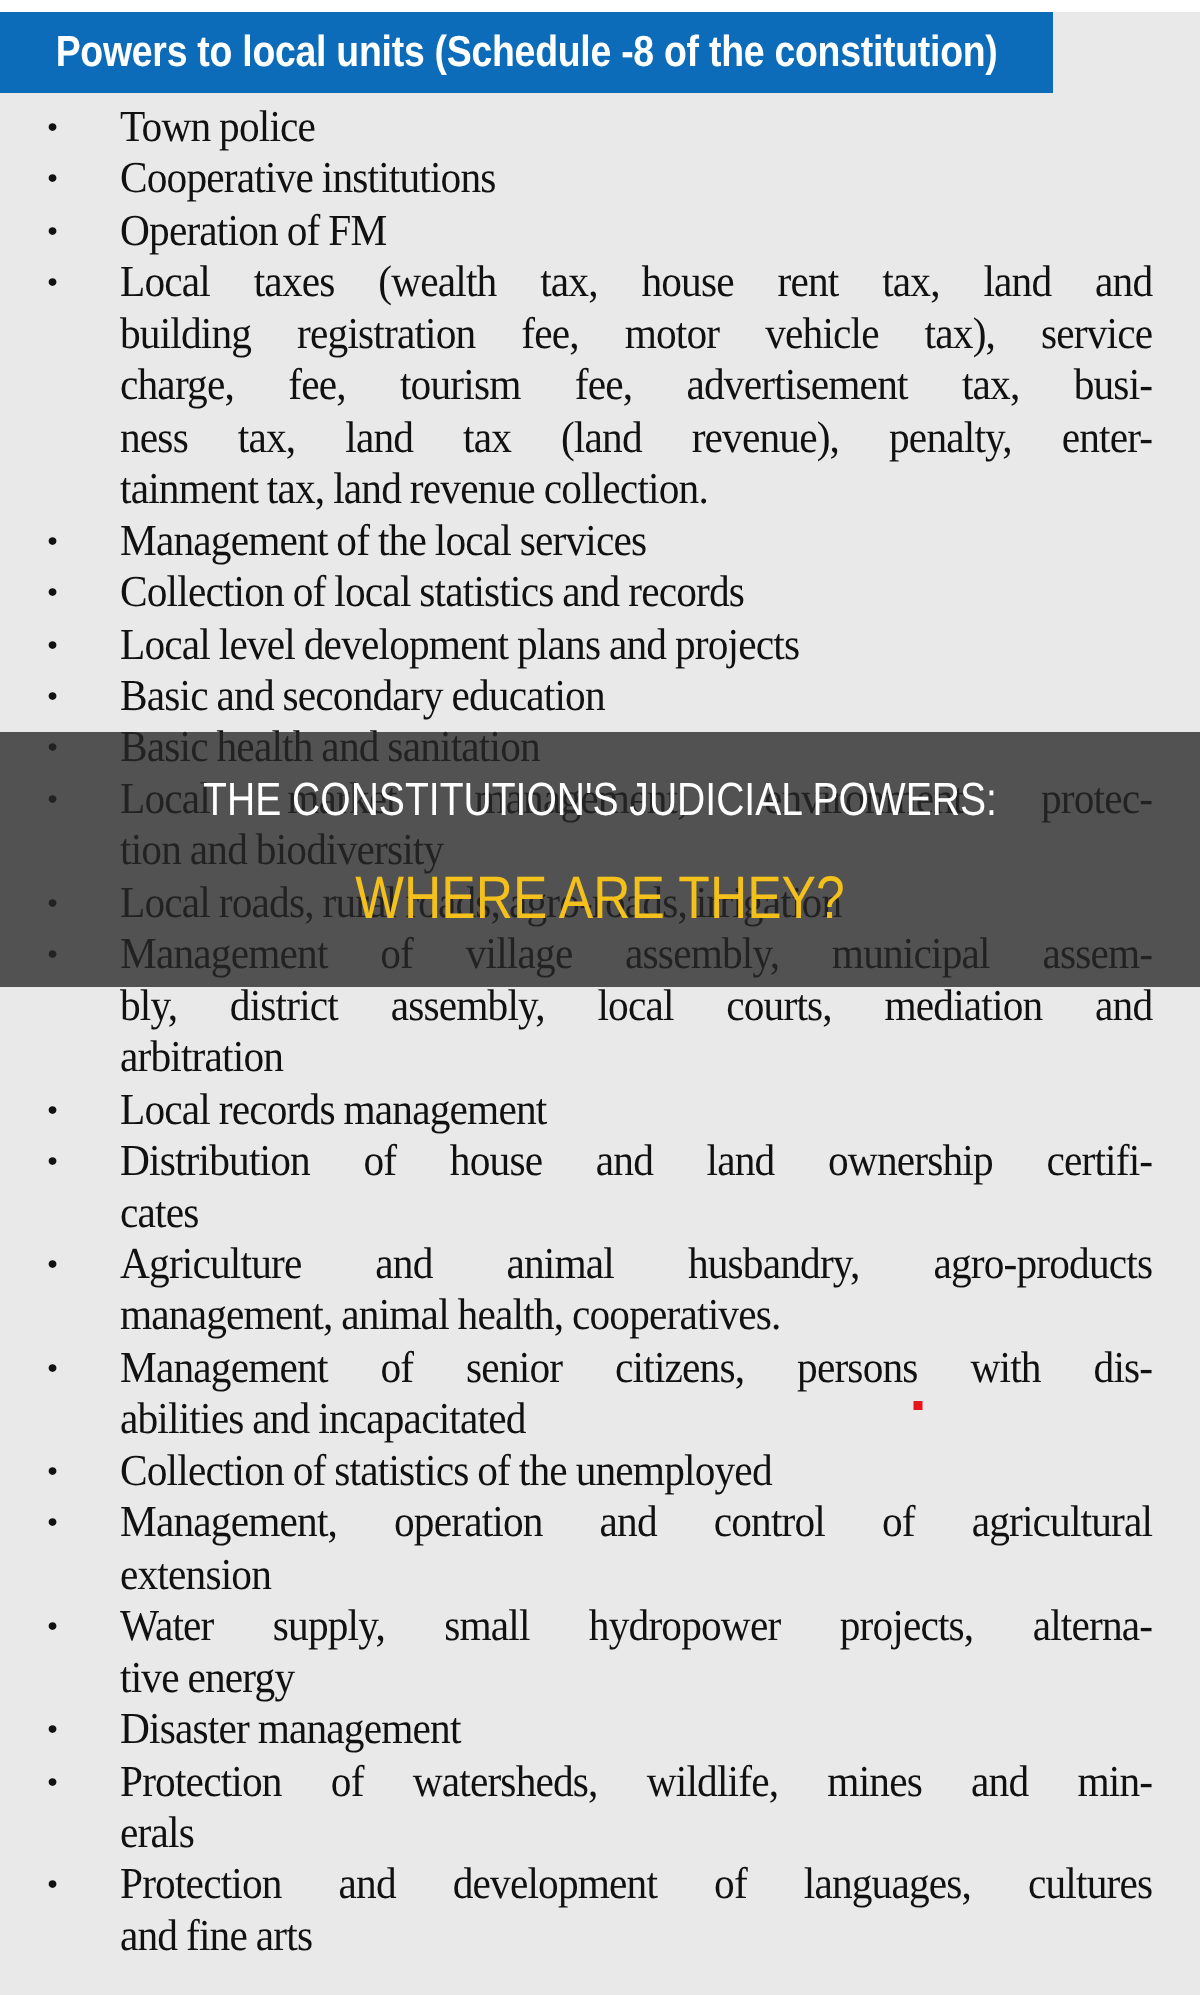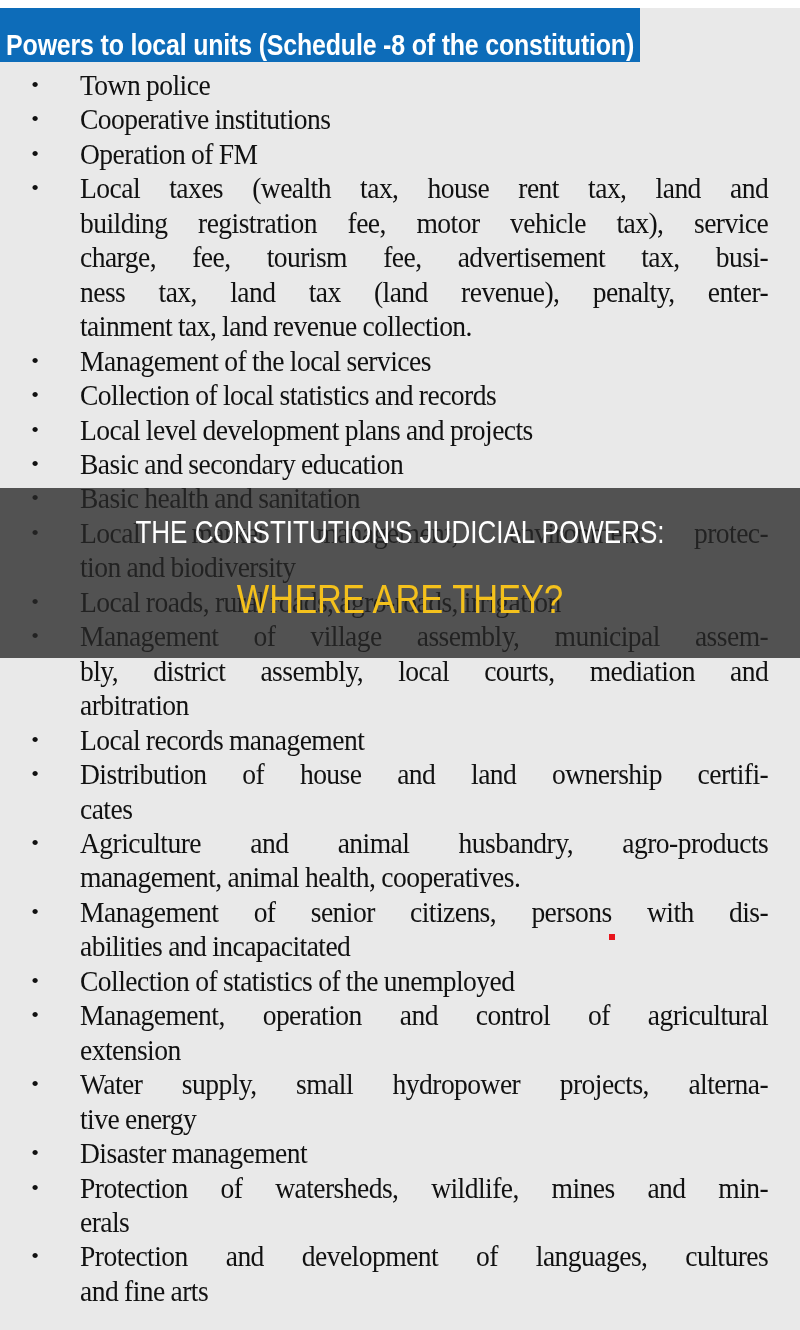--- a/index.html
+++ b/index.html
@@ -16,24 +16,24 @@
     }
     .top-strip {
       position: absolute;
       left: 0; top: 0;
       width: 800px; height: 8px;
       background: #ffffff;
     }
     .header-bar {
       position: absolute;
       left: 0; top: 8px;
-      width: 640px; height: 54px;
+      width: 702px; height: 54px;
       background: #0d6cb9;
       display: flex;
-      align-items: flex-end;
+      align-items: center;
       justify-content: center;
     }
     .header-title {
       color: #ffffff;
       font-family: "Liberation Sans", "DejaVu Sans", sans-serif;
       font-weight: bold;
       font-size: 29px;
       white-space: nowrap;
       display: inline-block;
       transform: scaleX(0.86);

